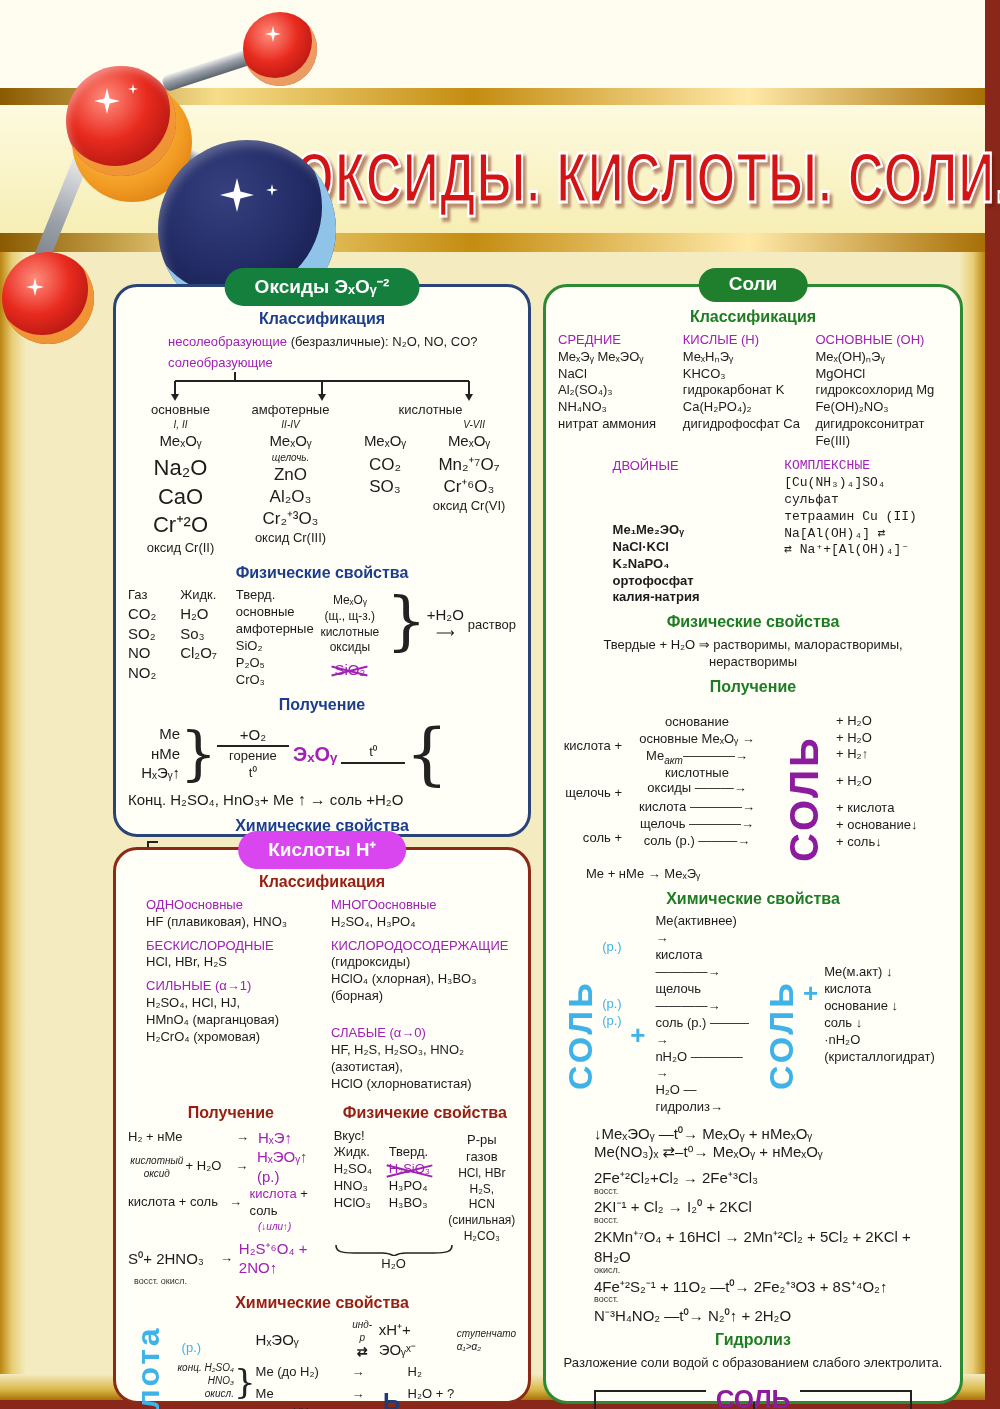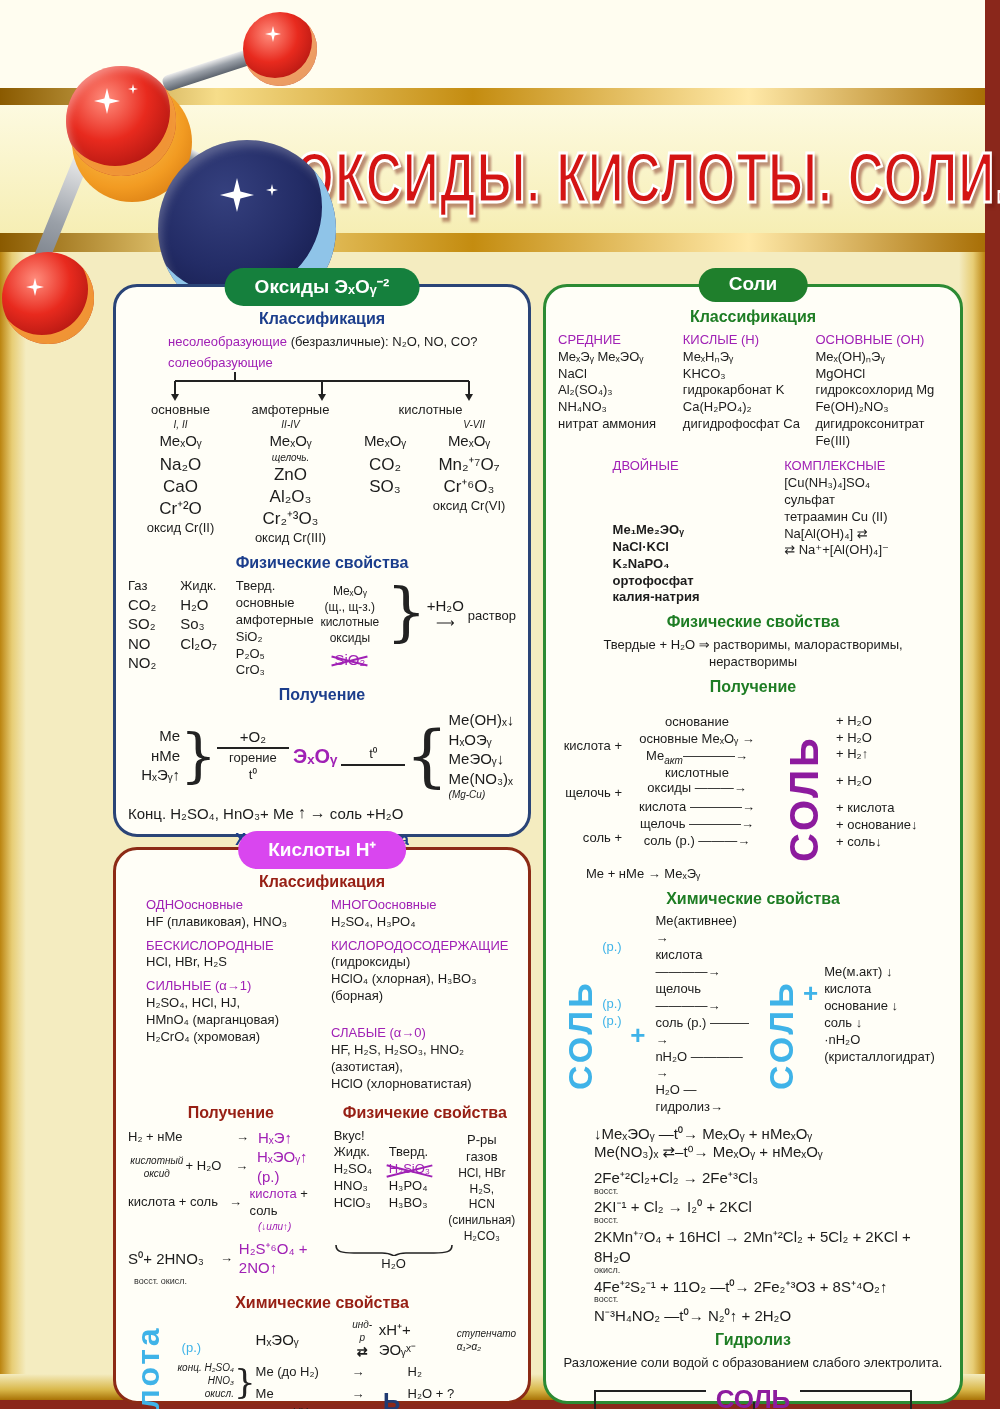--- a/index.html
+++ b/index.html
@@ -105,21 +105,21 @@
       <path d="M78,0 V9 M18,9 H312 M18,9 V22 M165,9 V22 M312,9 V22" stroke="#222" stroke-width="2" fill="none"></path>
       <polygon points="14,22 22,22 18,29" fill="#222"></polygon>
           <polygon points="161,22 169,22 165,29" fill="#222"></polygon>
           <polygon points="308,22 316,22 312,29" fill="#222"></polygon>
     </svg>
     <div class="row" style="align-items:flex-start;">
       <div class="c" style="width:105px;">
         <div>основные</div>
         <div class="small">I, II</div>
         <div class="fm">MeₓOᵧ</div>
-        <div class="pre" style="font-size:17px;margin-top:3px;">Na₂O
+        <div class="pre" style="font-size:22px;margin-top:3px;">Na₂O
 CaO
 Cr⁺²O</div>
         <div>оксид Cr(II)</div>
       </div>
       <div class="c" style="width:115px;">
         <div>амфотерные</div>
         <div class="small">II-IV</div>
         <div class="fm">MeₓOᵧ</div>
         <div class="small">щелочь.</div>
         <div class="pre" style="font-size:17px;">ZnO
@@ -195,27 +195,20 @@
         <div style="border-top:2px solid #222;margin:1px 0;"></div>
         <div>горение</div>
         <div>t⁰</div>
       </div>
       <div class="pur b" style="font-size:20px;margin:0 4px;">ЭₓOᵧ</div>
       <div class="c" style="width:64px;">
         <div>t⁰</div>
         <div style="border-top:2px solid #222;margin-top:1px;"></div>
       </div>
       <div class="brace" style="font-size:68px;">{</div>
-      <div>
-        <div class="pre fm">Me(OH)ₓ↓
-HₓОЭᵧ
-MeЭOᵧ↓
-Me(NO₃)ₓ</div>
-        <div class="small">(Mg-Cu)</div>
-      </div>
     </div>
     <div class="row" style="margin-top:2px;">
       <span class="fm">Конц.  H₂SO₄,  HnO₃+ Me</span>
       <span style="font-size:16px;margin:0 4px;">↑</span>
       <span style="font-size:16px;margin-right:4px;">→</span>
       <span class="fm">соль +H₂O</span>
     </div>
 
     <div class="sec ox">Химические свойства</div>
     <div class="row">
@@ -427,21 +420,21 @@
     </div>
     <div class="row" style="align-items:flex-start;margin-top:8px;">
       <div style="width:32%;padding-left:14%;">
         <div class="pur">ДВОЙНЫЕ</div>
         <div class="pre b">Me₁Me₂ЭOᵧ
 NaCl·KCl
 K₂NaPO₄
 ортофосфат
 калия-натрия</div>
       </div>
-      <div style="width:40%;padding-left:12%;">
+      <div style="width:40%;padding-left:12%;font-family:Liberation Mono, monospace;">
         <div class="pur">КОМПЛЕКСНЫЕ</div>
         <div class="pre">[Cu(NH₃)₄]SO₄
 сульфат
 тетраамин Cu (II)
 Na[Al(OH)₄] ⇄
 ⇄ Na⁺+[Al(OH)₄]⁻</div>
       </div>
     </div>
 
     <div class="sec sa">Физические свойства</div>

